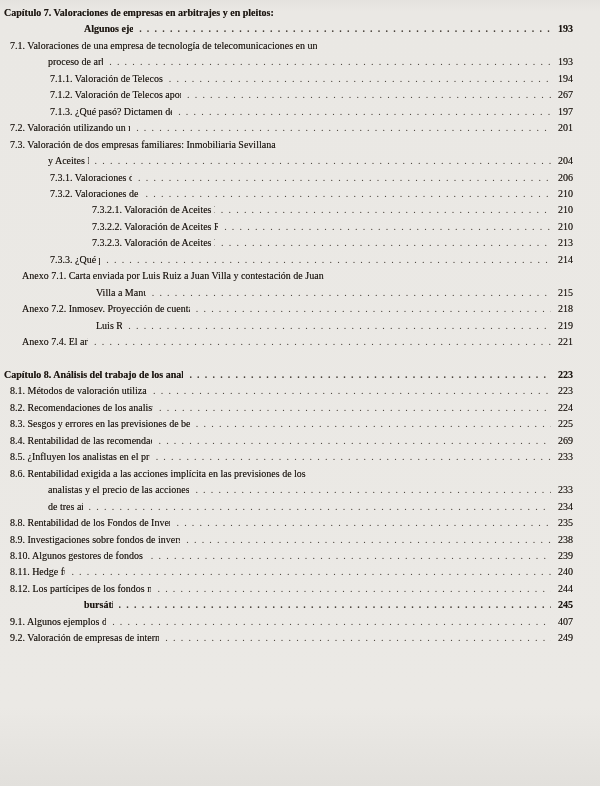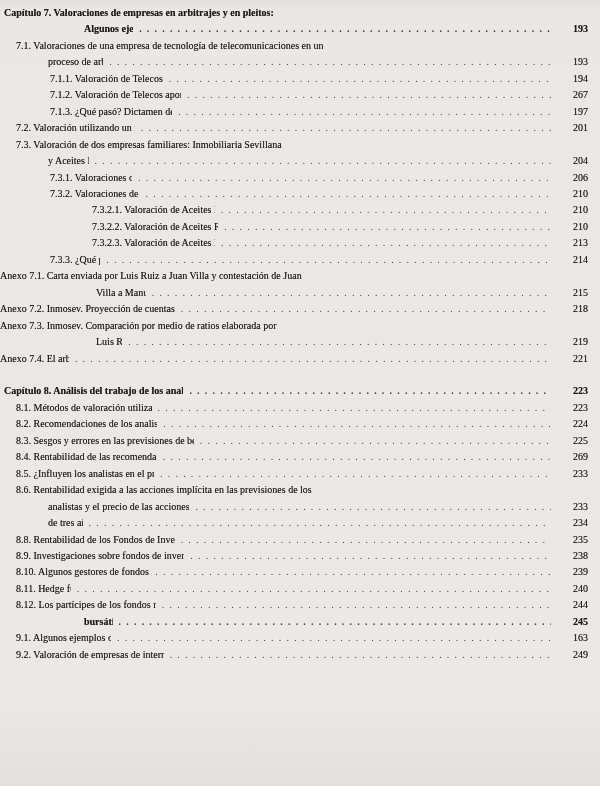--- a/index.html
+++ b/index.html
@@ -34,33 +34,32 @@
     color: #453e36;
     text-shadow: none;
   }
   .dots::after {
     content: "..................................................................................";
   }
   .pg {
     flex: 0 0 auto;
     min-width: 30px;
     padding-left: 7px;
-    text-align: right;
     white-space: nowrap;
   }
   
   .chapter      { font-weight: bold; }
   .chapter .txt { padding-left: 4px; }
   .chapter-cont { font-weight: bold; }
   .chapter-cont .txt { padding-left: 84px; }
-  .l1 .txt      { padding-left: 16px; text-align: right; }
+  .l1 .txt      { padding-left: 10px; text-align: right; }
   .l1-cont .txt { padding-left: 48px; }
   .l2 .txt      { padding-left: 50px; }
   .l3 .txt      { padding-left: 92px; }
-  .anexo .txt      { }
+  .anexo .txt      { padding-left: 22px; }
   .anexo-cont .txt { padding-left: 96px; }
   .gap { margin-top: 16.5px; }
 </style>
 </head>
 <body>
 
 <div class="scan-page">
   <div class="toc">
       <div class="row chapter">
         <span class="txt">Capítulo 7. Valoraciones de empresas en arbitrajes y en pleitos:</span>
@@ -142,23 +141,20 @@
       <div class="row anexo-cont">
         <span class="txt">Villa a Manuel Ron</span>
         <span class="dots"></span>
         <span class="pg">215</span>
       </div>
       <div class="row anexo">
         <span class="txt">Anexo 7.2. Inmosev. Proyección de cuentas de resultados, balance y flujos</span>
         <span class="dots"></span>
         <span class="pg">218</span>
       </div>
-      <div class="row anexo">
-        <span class="txt">Anexo 7.3. Inmosev. Comparación por medio de ratios elaborada por</span>
-      </div>
       <div class="row anexo-cont">
         <span class="txt">Luis Ruiz</span>
         <span class="dots"></span>
         <span class="pg">219</span>
       </div>
       <div class="row anexo">
         <span class="txt">Anexo 7.4. El arbitraje</span>
         <span class="dots"></span>
         <span class="pg">221</span>
       </div>
@@ -231,21 +227,21 @@
         <span class="pg">244</span>
       </div>
       <div class="row chapter-cont">
         <span class="txt">bursátiles</span>
         <span class="dots"></span>
         <span class="pg">245</span>
       </div>
       <div class="row l1">
         <span class="txt">9.1. Algunos ejemplos de burbujas</span>
         <span class="dots"></span>
-        <span class="pg">163</span>
+        <span class="pg">407</span>
       </div>
       <div class="row l1">
         <span class="txt">9.2. Valoración de empresas de internet y descuento de flujos</span>
         <span class="dots"></span>
         <span class="pg">249</span>
       </div>
     </div>
 </div>
 
 </body></html>

